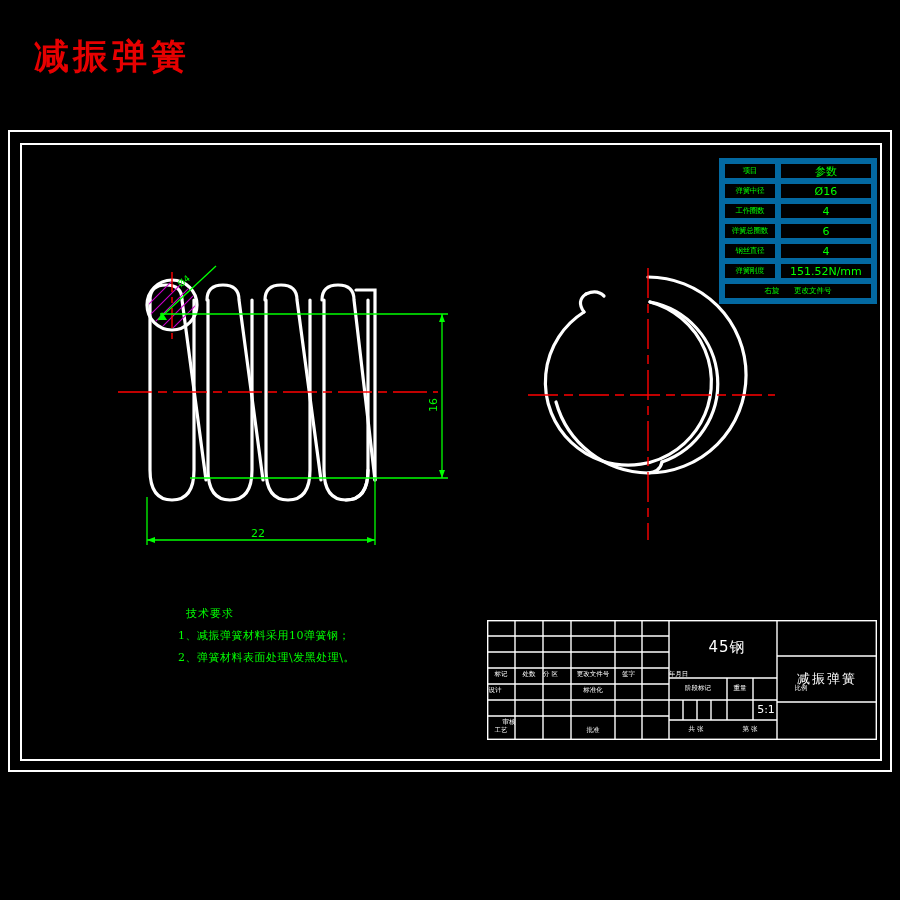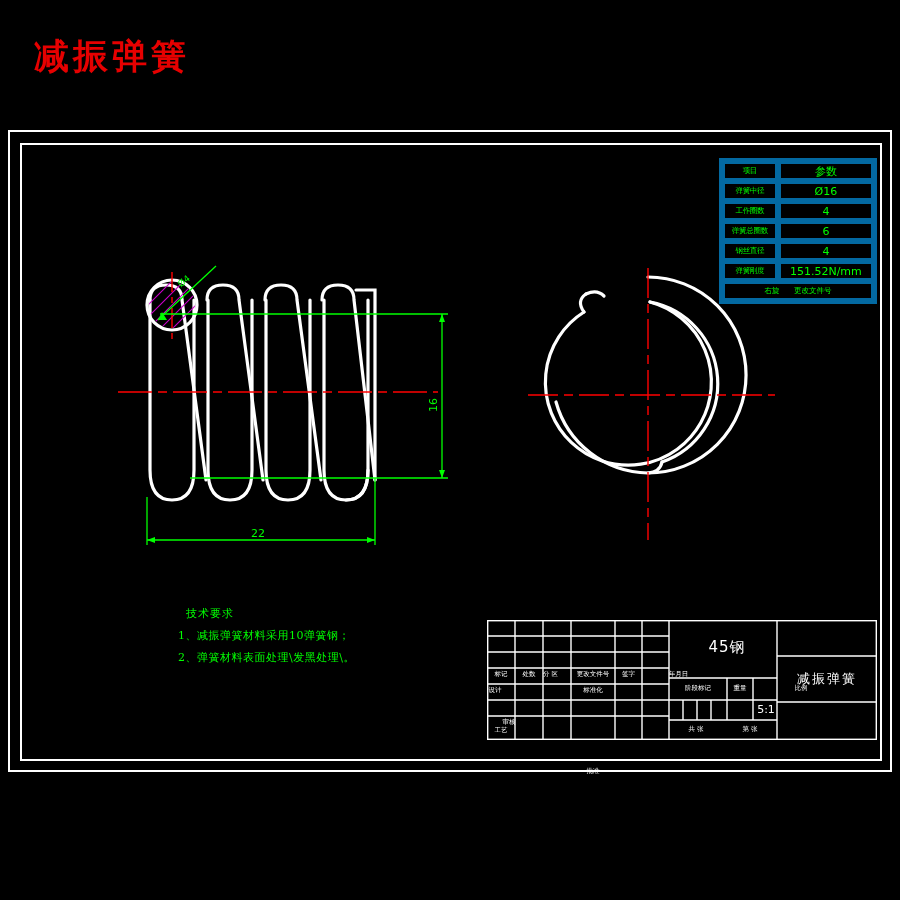--- a/index.html
+++ b/index.html
@@ -266,21 +266,21 @@
     <div class="tb-txt tb-mini" style="left:28px;top:51px;width:28px;text-align:center;">处数</div>
     <div class="tb-txt tb-mini" style="left:56px;top:51px;width:28px;">分  区</div>
     <div class="tb-txt tb-mini" style="left:84px;top:51px;width:44px;text-align:center;">更改文件号</div>
     <div class="tb-txt tb-mini" style="left:128px;top:51px;width:27px;text-align:center;">签字</div>
     <div class="tb-txt tb-mini" style="left:155px;top:51px;width:27px;text-align:center;padding-left:23px;">年月日</div>
 
     <div class="tb-txt tb-mini" style="left:0px;top:67px;width:16px;text-align:center;">设计</div>
     <div class="tb-txt tb-mini" style="left:0px;top:99px;width:44px;text-align:center;">审核</div>
     <div class="tb-txt tb-mini" style="left:0px;top:107px;width:28px;text-align:center;">工艺</div>
     <div class="tb-txt tb-mini" style="left:84px;top:67px;width:44px;text-align:center;">标准化</div>
-    <div class="tb-txt tb-mini" style="left:84px;top:107px;width:44px;text-align:center;margin-top:41px;">批准</div>
+    <div class="tb-txt tb-mini" style="left:84px;top:107px;width:44px;text-align:center;">批准</div>
 
     <div class="tb-txt tb-mini" style="left:182px;top:65px;width:58px;text-align:center;">阶段标记</div>
     <div class="tb-txt tb-mini" style="left:240px;top:65px;width:26px;text-align:center;">重量</div>
     <div class="tb-txt tb-mini" style="left:266px;top:65px;width:24px;text-align:center;margin-left:36px;">比例</div>
 
     <div class="tb-txt tb-mini" style="left:182px;top:106px;width:54px;text-align:center;">共  张</div>
     <div class="tb-txt tb-mini" style="left:236px;top:106px;width:54px;text-align:center;">第  张</div>
   </div>
 
 </div>

